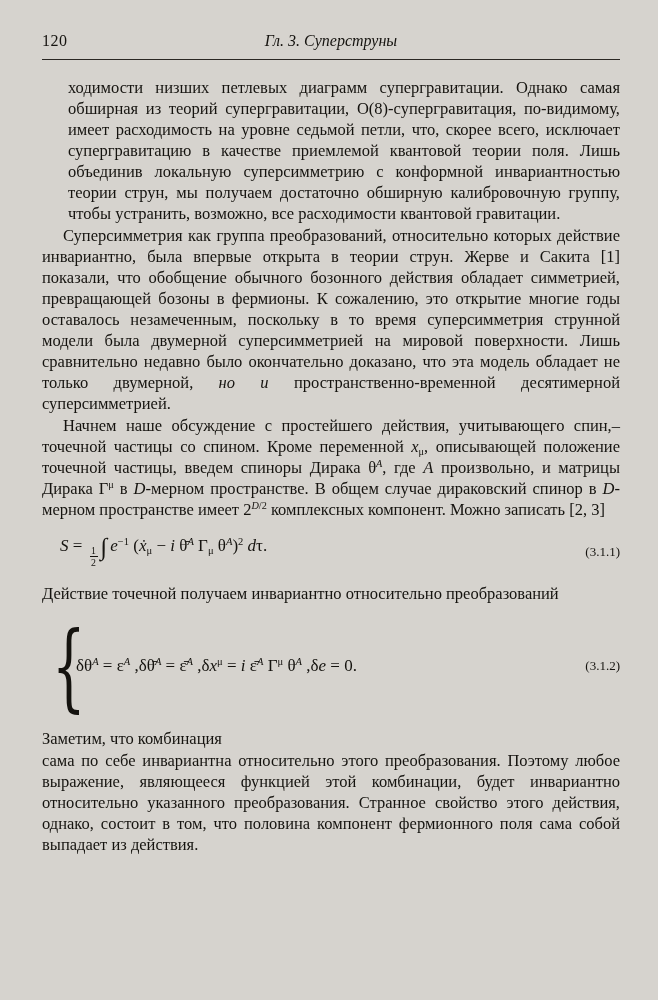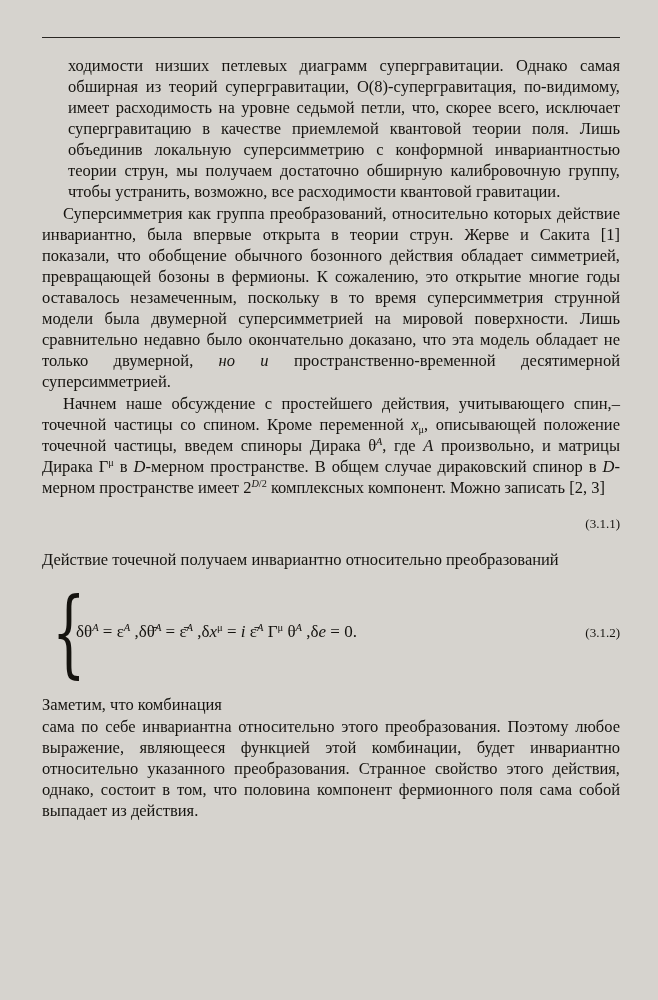--- a/index.html
+++ b/index.html
@@ -69,31 +69,39 @@
     user-select: none;
   }
   .sys-lines { display: flex; flex-direction: row; }
   .sys-line { line-height: 23.5px; white-space: nowrap; }
 </style>
 </head>
 <body>
 
 <div class="page">
 
+  <header class="running-head">
+    <span class="page-number">120</span>
+    <span class="chapter-title">Гл. 3. Суперструны</span>
+  </header>
   <hr class="head-rule">
 
   <main>
 
     <p class="first-block">ходимости низших петлевых диаграмм супергравитации. Однако самая обширная из теорий супергравитации, O(8)-супергравитация, по-видимому, имеет расходимость на уровне седьмой петли, что, скорее всего, исключает супергравитацию в качестве приемлемой квантовой теории поля. Лишь объединив локальную суперсимметрию с конформной инвариантностью теории струн, мы получаем достаточно обширную калибровочную группу, чтобы устранить, возможно, все расходимости квантовой гравитации.</p>
 
     <p class="par indent">Суперсимметрия как группа преобразований, относительно которых действие инвариантно, была впервые открыта в теории струн. Жерве и Сакита [1] показали, что обобщение обычного бозонного действия обладает симметрией, превращающей бозоны в фермионы. К сожалению, это открытие многие годы оставалось незамеченным, поскольку в то время суперсимметрия струнной модели была двумерной суперсимметрией на мировой поверхности. Лишь сравнительно недавно было окончательно доказано, что эта модель обладает не только двумерной, <i>но и</i> пространственно-временной десятимерной суперсимметрией.</p>
 
     <p class="par indent">Начнем наше обсуждение с простейшего действия, учитывающего спин,– точечной частицы со спином. Кроме переменной <i>x</i><sub>μ</sub>, описывающей положение точечной частицы, введем спиноры Дирака θ<sup><i>A</i></sup>, где <i>A</i> произвольно, и матрицы Дирака Γ<sup>μ</sup> в <i>D</i>-мерном пространстве. В общем случае дираковский спинор в <i>D</i>-мерном пространстве имеет 2<sup><i>D</i>/2</sup> комплексных компонент. Можно записать [2, 3]</p>
 
     <div class="eq-row">
+      <span class="eq-body"><i>S</i> = <span class="frac">
+            <span class="fnum">1</span>
+            <span class="fden">2</span>
+          </span><span class="int">∫</span><i>e</i><sup>−1</sup> (<i>ẋ</i><sub>μ</sub> − <i>i</i> θ̄<sup><i>A</i></sup> Γ<sub>μ</sub> θ<sup><i>A</i></sup>)<sup>2</sup> <i>d</i>τ.</span>
       <span class="eq-number">(3.1.1)</span>
     </div>
 
     <p>Действие точечной получаем инвариантно относительно преобразований</p>
 
     <div class="eq-row" style="margin-left:10px;">
       <div class="system">
         <span class="brace">{</span>
         <div class="sys-lines">
           <div class="sys-line">δθ<sup><i>A</i></sup> = ε<sup><i>A</i></sup> ,</div>

